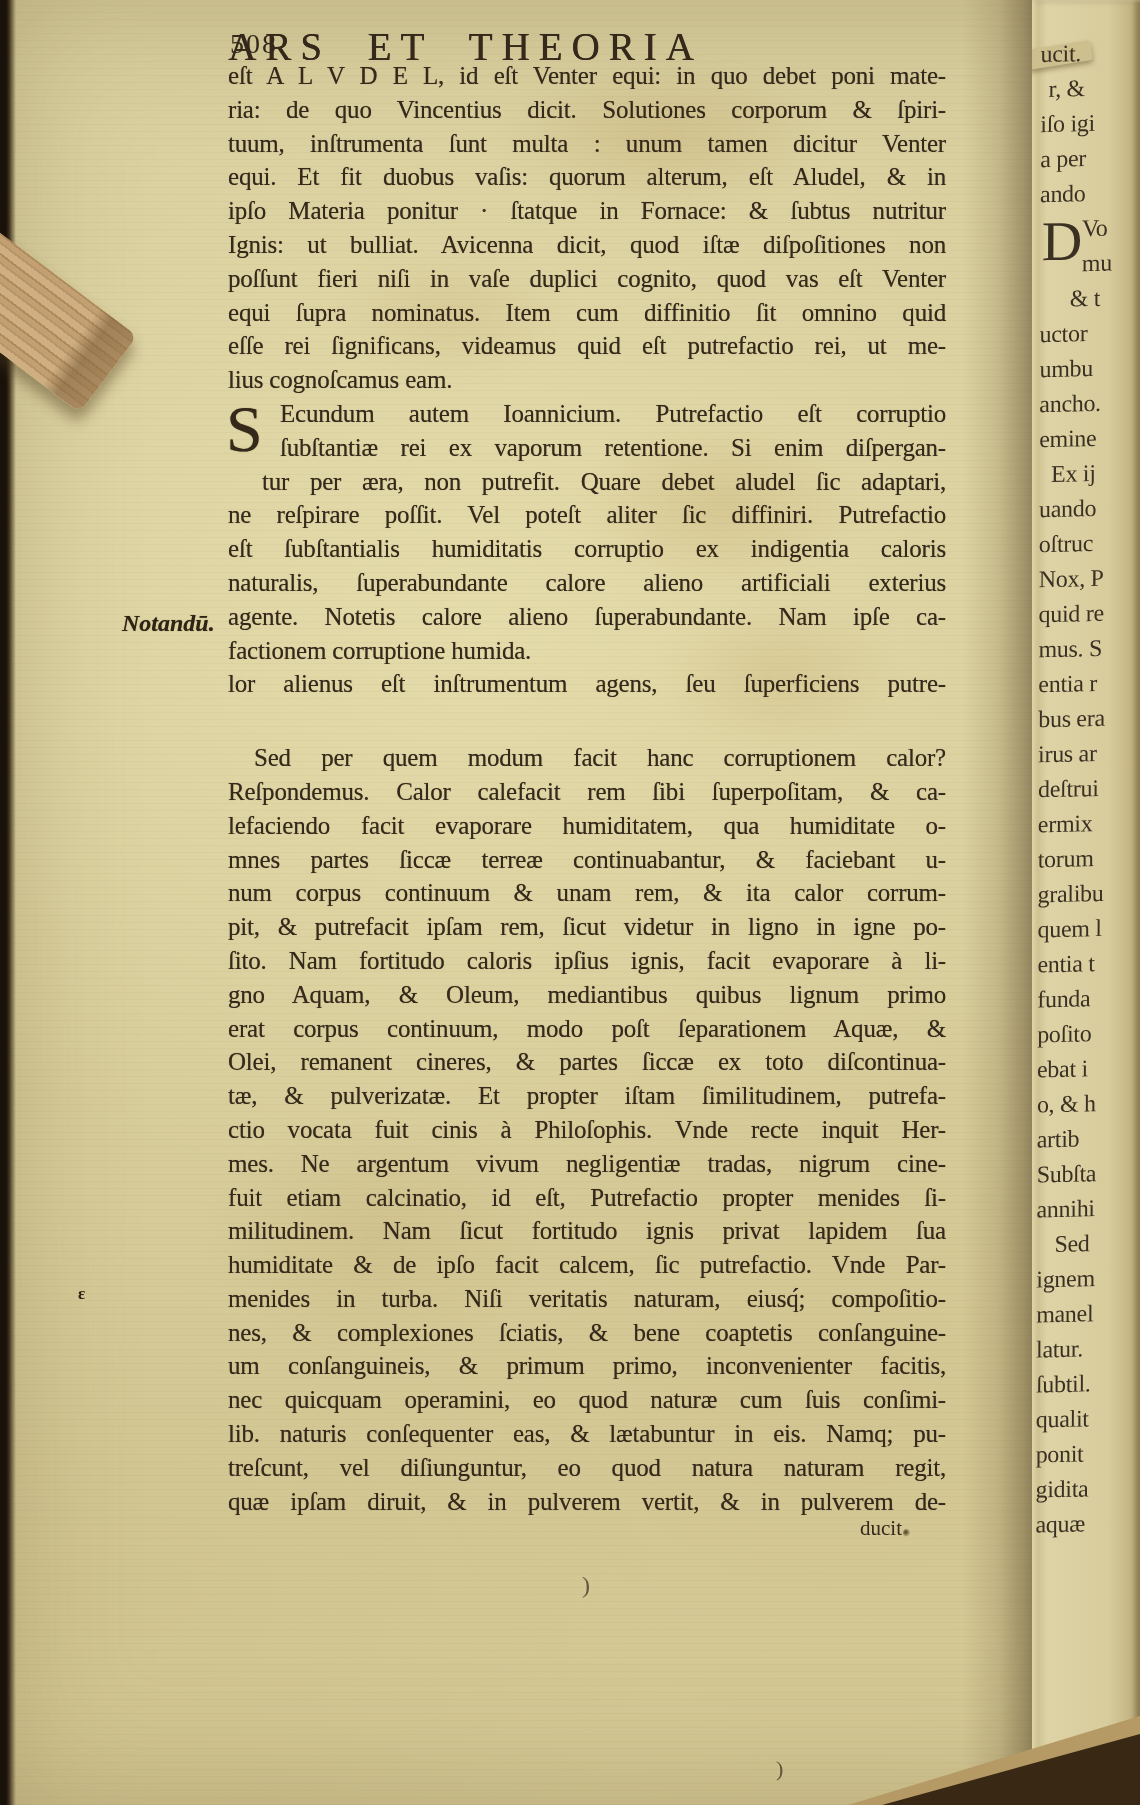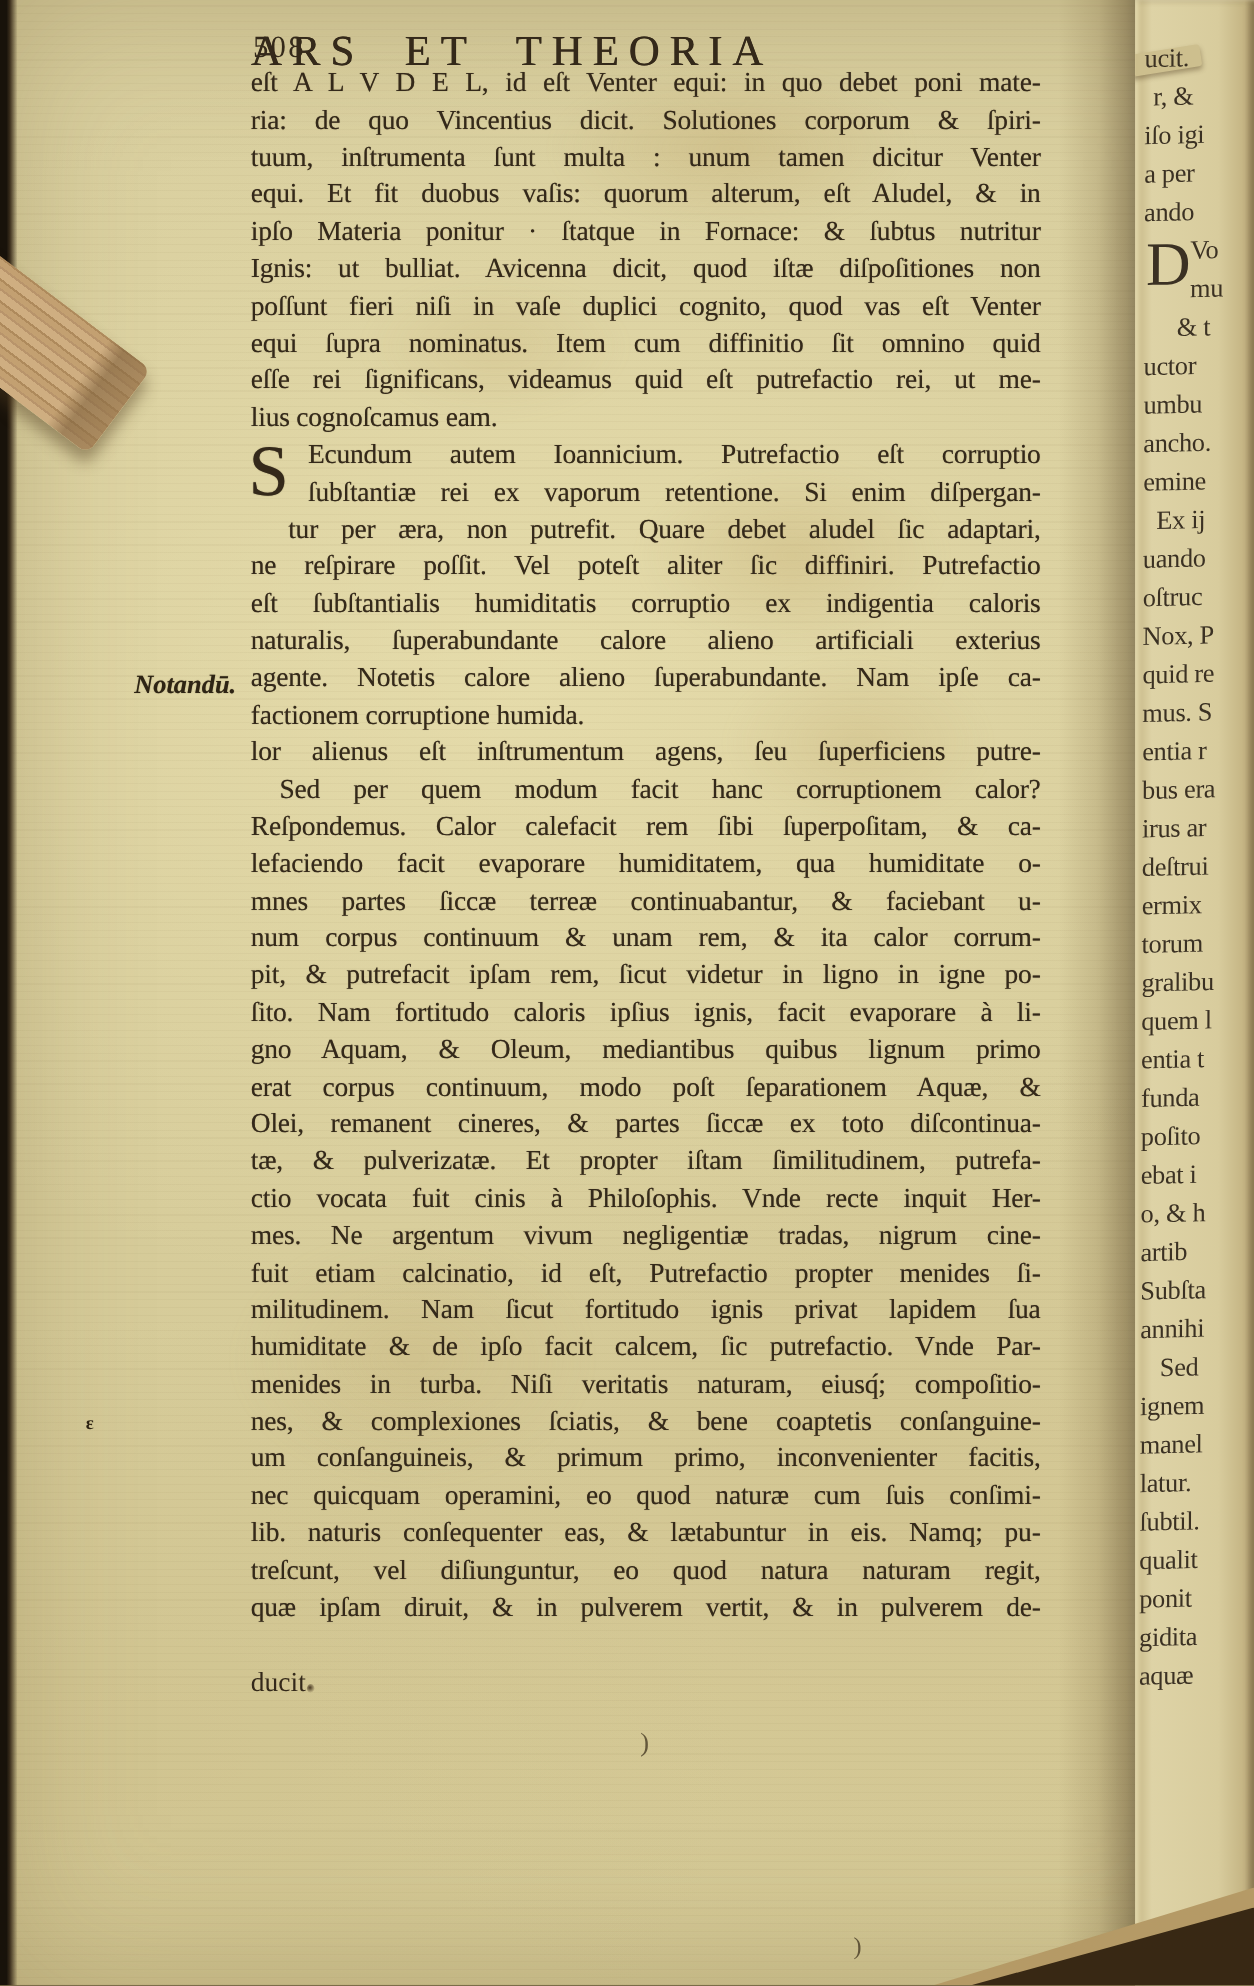--- a/index.html
+++ b/index.html
@@ -62,21 +62,21 @@
     text-shadow:0 0 .7px rgba(45,33,16,.55);}
   .line{height:33.8px;text-align:justify;text-align-last:justify;white-space:nowrap;}
   .line.short{text-align-last:left;}
   .line.beside-cap{padding-left:52px;}
   .dropcap{position:absolute;left:226px;top:396px;font-size:66px;line-height:1;
     text-shadow:0 0 1px rgba(45,33,16,.6);}
 
   .margin-note{position:absolute;left:122px;top:610px;font-size:24px;font-style:italic;
     font-weight:bold;color:#2e2414;text-shadow:0 0 1px rgba(40,28,12,.5);}
 
-  .catchword-row{position:absolute;left:228px;top:1516px;width:682px;font-size:25px;}
+  .catchword-row{position:absolute;left:228px;top:1516px;width:682px;text-align:right;font-size:21px;}
   .catchword .flourish{display:inline-block;width:7px;height:8px;margin-left:1px;border-radius:50%;
     background:radial-gradient(circle at 40% 40%, #4a3a24, rgba(74,58,36,0) 75%);vertical-align:-2px;}
 
   .stray{position:absolute;color:rgba(62,50,30,.75);}
   .m1{left:582px;top:1572px;font-size:24px;}
   .m2{left:776px;top:1756px;font-size:22px;}
   .m3{left:78px;top:1284px;font-size:17px;font-weight:bold;color:#2c2212;}
 </style>
 </head>
 <body>
@@ -106,21 +106,21 @@
       <div class="line short">lius cognoſcamus eam.</div>
       <div class="line beside-cap">Ecundum autem Ioannicium.  Putrefactio eſt corruptio</div>
       <div class="line beside-cap">ſubſtantiæ rei ex vaporum retentione. Si enim diſpergan-</div>
       <div class="line" style="padding-left: 34px;">tur per æra, non putrefit. Quare debet aludel ſic adaptari,</div>
       <div class="line">ne reſpirare poſſit. Vel poteſt aliter ſic diffiniri. Putrefactio</div>
       <div class="line">eſt ſubſtantialis humiditatis corruptio ex indigentia caloris</div>
       <div class="line">naturalis, ſuperabundante calore alieno artificiali exterius</div>
       <div class="line">agente. Notetis calore alieno ſuperabundante. Nam ipſe ca-</div>
       <div class="line short">factionem corruptione humida.</div>
       <div class="line">lor alienus eſt inſtrumentum agens, ſeu ſuperficiens putre-</div>
-      <div class="line" style="padding-left: 26px;">Sed per quem modum facit hanc corruptionem calor?</div>
+      <div class="line" style="padding-left: 26px; margin-top: 40px;">Sed per quem modum facit hanc corruptionem calor?</div>
       <div class="line">Reſpondemus. Calor calefacit rem ſibi ſuperpoſitam, &amp; ca-</div>
       <div class="line">lefaciendo facit evaporare humiditatem, qua humiditate o-</div>
       <div class="line">mnes partes ſiccæ terreæ continuabantur, &amp; faciebant u-</div>
       <div class="line">num corpus continuum &amp; unam rem, &amp; ita calor corrum-</div>
       <div class="line">pit, &amp; putrefacit ipſam rem, ſicut videtur in ligno in igne po-</div>
       <div class="line">ſito. Nam fortitudo caloris ipſius ignis, facit evaporare à li-</div>
       <div class="line">gno Aquam, &amp; Oleum, mediantibus quibus lignum primo</div>
       <div class="line">erat corpus continuum, modo poſt ſeparationem Aquæ, &amp;</div>
       <div class="line">Olei, remanent cineres, &amp; partes ſiccæ ex toto diſcontinua-</div>
       <div class="line">tæ, &amp; pulverizatæ. Et propter iſtam ſimilitudinem, putrefa-</div>

